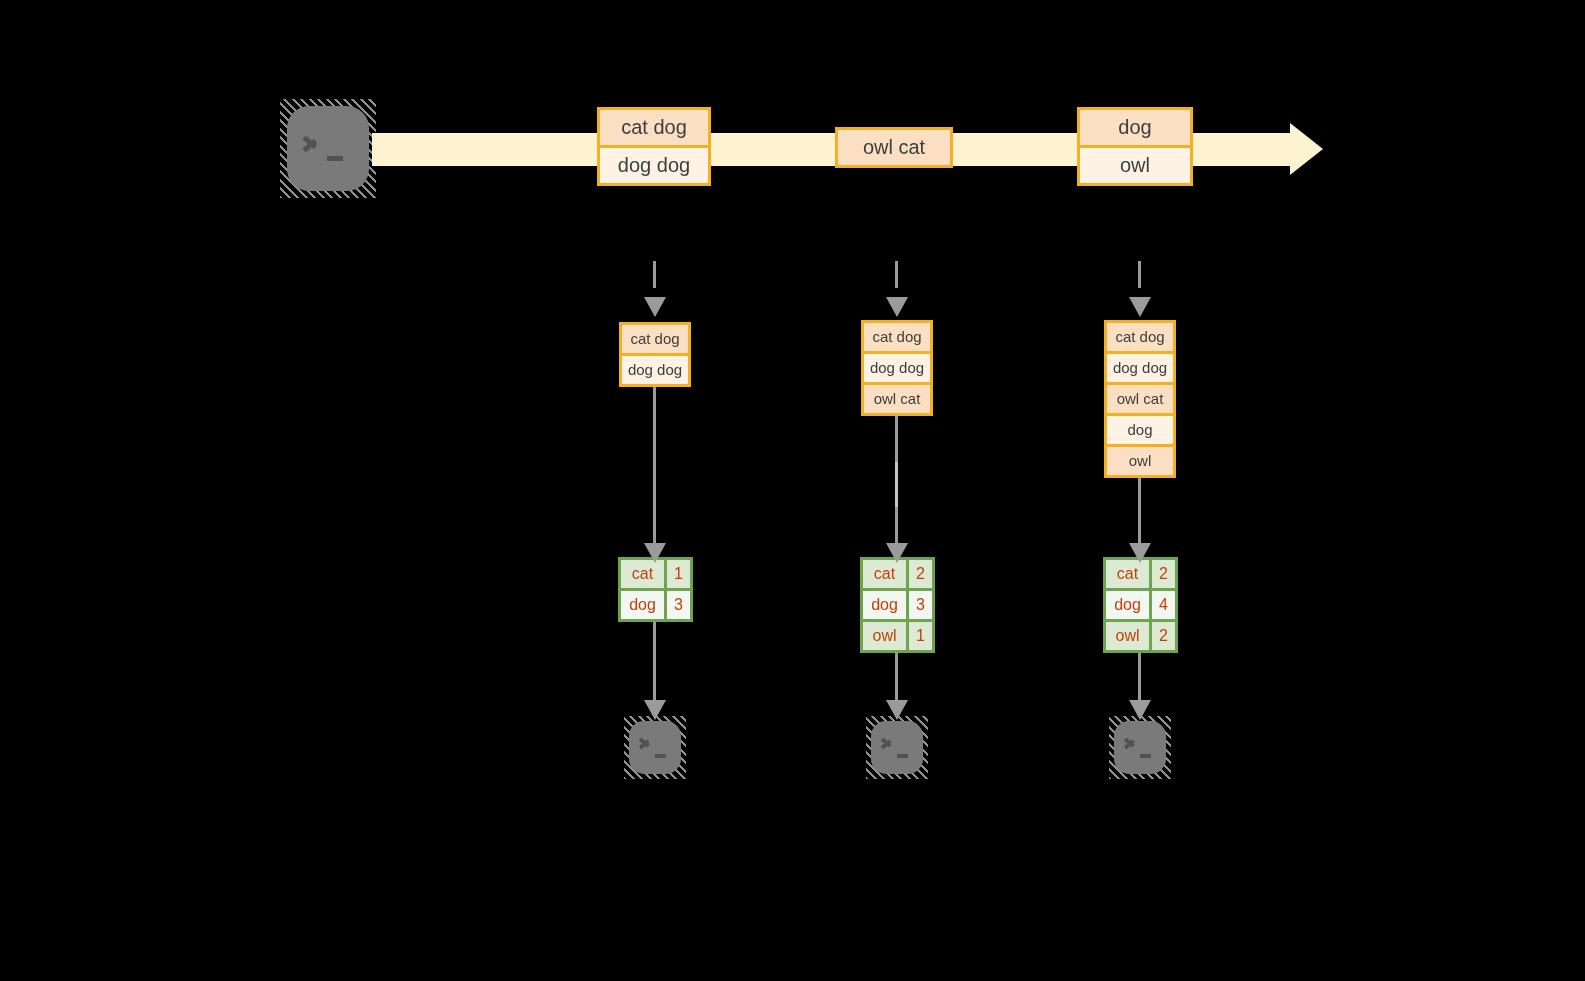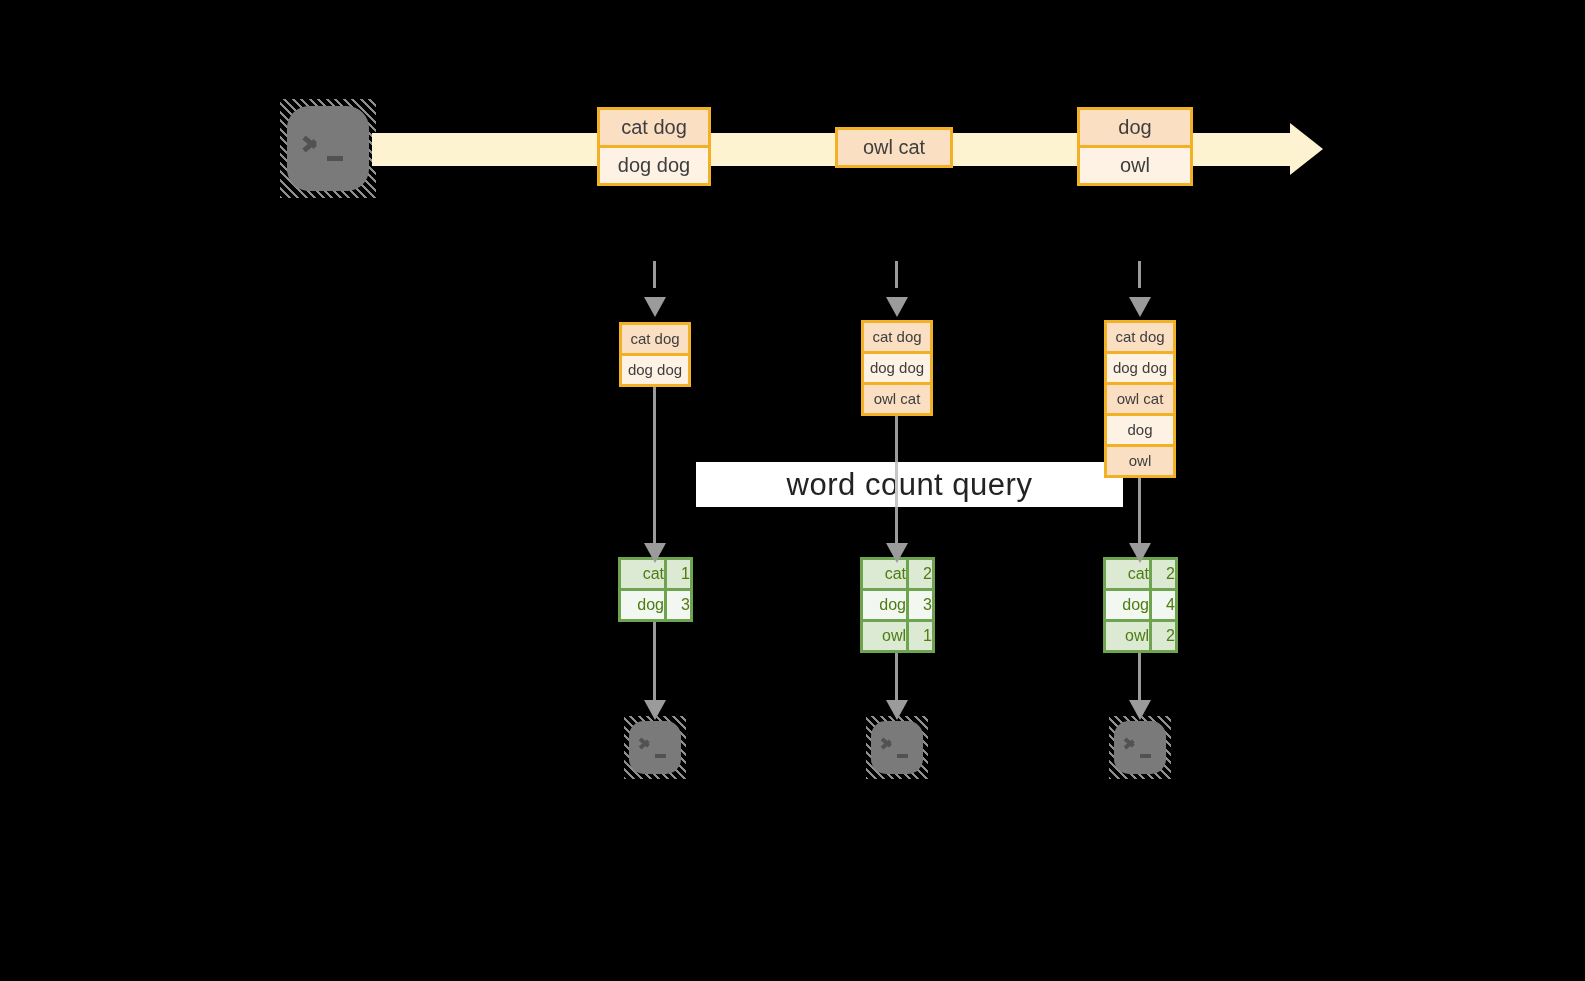--- a/index.html
+++ b/index.html
@@ -60,21 +60,21 @@
   
   .qbox{
     position:absolute;left:696px;top:462px;width:427px;height:45px;background:#ffffff;z-index:3;
     text-align:center;line-height:45px;font-size:31px;color:#232323;letter-spacing:.5px;
   }
   .qline-overlay{position:absolute;left:895px;top:462px;width:3px;height:45px;background:#c6c6c6;z-index:4;}
   
   .gtable{position:absolute;width:75px;border:3px solid #6ea44f;box-sizing:border-box;background:#6ea44f;z-index:5;}
   .grow{display:flex;height:28px;}
   .grow + .grow{border-top:3px solid #6ea44f;}
-  .gcell{line-height:28px;text-align:right;font-size:16px;color:#4d7c0f;}
+  .gcell{line-height:28px;text-align:center;font-size:16px;color:#c2410c;}
   .gword{width:43px;border-right:3px solid #6ea44f;}
   .gnum{flex:1;}
   .grow:nth-child(odd) .gcell{background:#dcead4;}
   .grow:nth-child(even) .gcell{background:#f3f7f1;}
   .gt1{left:618px;top:557px;}
   .gt2{left:860px;top:557px;}
   .gt3{left:1103px;top:557px;}
 </style>
 </head>
 <body>
@@ -127,21 +127,20 @@
     <div class="srow">owl</div>
   </div>
 
   <div class="vline" style="left:653px;top:387px;height:158px;"></div>
   <div class="ahead" style="left:644px;top:543px;z-index:6;"></div>
   <div class="vline" style="left:895px;top:416px;height:129px;"></div>
   <div class="ahead" style="left:886px;top:543px;z-index:6;"></div>
   <div class="vline" style="left:1138px;top:478px;height:67px;"></div>
   <div class="ahead" style="left:1129px;top:543px;z-index:6;"></div>
 
-  <div class="qbox">word count query</div>
   <div class="qline-overlay"></div>
 
   <div class="gtable gt1">
     <div class="grow">
       <div class="gcell gword">cat</div>
       <div class="gcell gnum">1</div>
     </div>
     <div class="grow">
       <div class="gcell gword">dog</div>
       <div class="gcell gnum">3</div>

